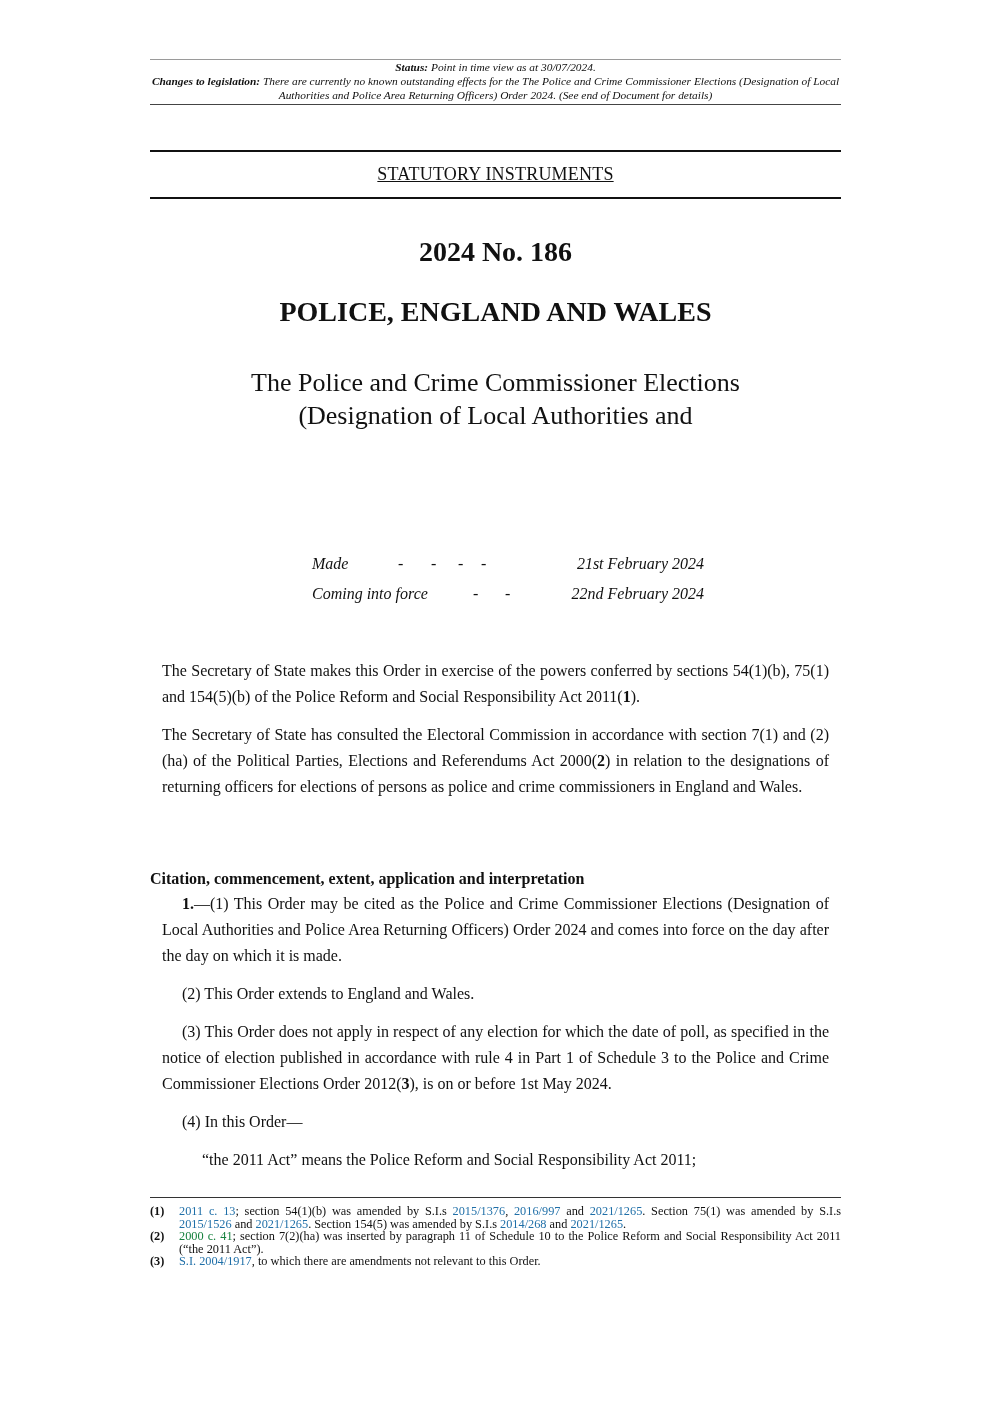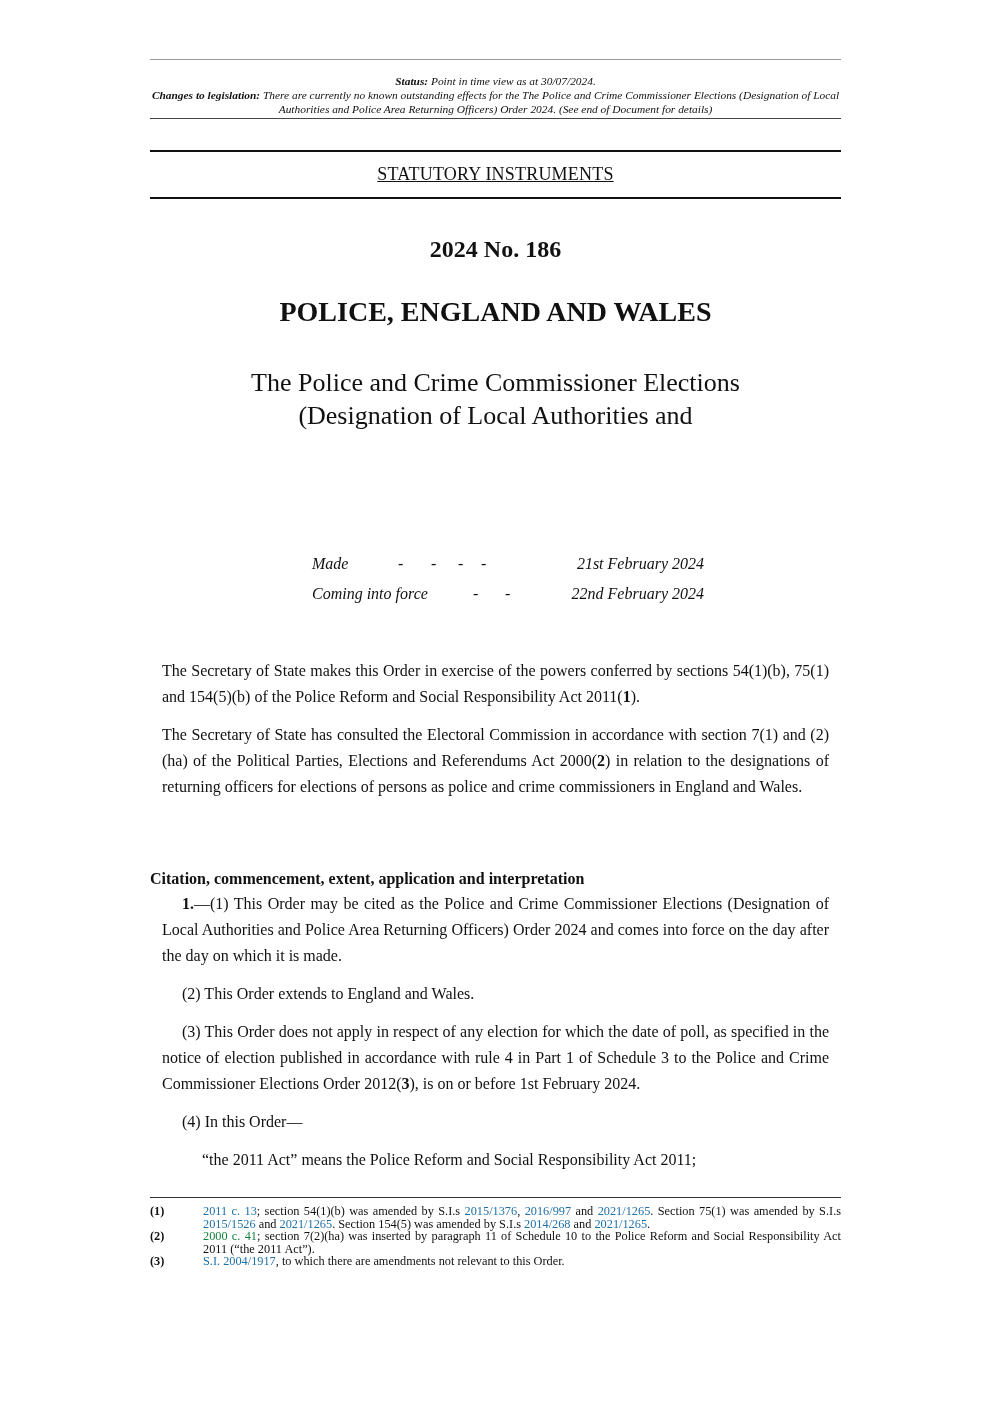--- a/index.html
+++ b/index.html
@@ -5,30 +5,30 @@
     html, body { margin: 0; padding: 0; background: #ffffff; }
     body {
       width: 991px; height: 1401px; position: relative; overflow: hidden;
       font-family: "Liberation Serif", "DejaVu Serif", serif; color: #111;
     }
     .page { position: absolute; left: 150px; width: 691px; top: 0; }
     .status-block {
       position: absolute; top: 59px; left: 0; width: 691px;
       border-top: 1px solid #9a9a9a; border-bottom: 1px solid #444;
       text-align: center; font-style: italic; font-size: 11.4px; line-height: 14px;
-      padding: 14px 0 2px 0;
+      padding: 0 0 2px 0;
     }
     .status-block b { font-weight: bold; }
     .si-band {
       position: absolute; top: 150px; left: 0; width: 691px; height: 45px;
       border-top: 2px solid #111; border-bottom: 2px solid #111;
       text-align: center; font-size: 18px; line-height: 45px; letter-spacing: 0.2px; text-decoration: underline;
     }
     .si-number { position: absolute; top: 236px; left: 0; width: 691px; text-align: center;
-      font-size: 24px; font-weight: bold; }
+      font-size: 28px; font-weight: bold; }
     .subject { position: absolute; top: 296px; left: 0; width: 691px; text-align: center;
       font-size: 28px; font-weight: bold; }
     .title { position: absolute; top: 366px; left: 0; width: 691px; text-align: center;
       font-size: 26px; line-height: 33px; }
     .dates { position: absolute; top: 555px; left: 149px; width: 392px; font-style: italic; font-size: 16px; margin-left: 13px; }
     .date-row { position: relative; height: 30px; }
     .date-row .lbl { position: absolute; left: 0; }
     .date-row .val { position: absolute; right: 0; }
     .dash { position: absolute; }
     p.body { margin: 12px; font-size: 16px; line-height: 26px; text-align: justify; }
@@ -36,21 +36,21 @@
     .preamble p { margin-bottom: 6px; }
     .heading { position: absolute; top: 870px; left: 0; width: 691px; font-weight: bold; font-size: 16px; }
     .article { position: absolute; top: 879px; left: 0; width: 691px; }
     .article p { margin-bottom: 6px; }
     .ind { text-indent: 20px; }
     .def { padding-left: 40px; }
     .footnotes { position: absolute; top: 1197px; left: 0; width: 691px;
       border-top: 1px solid #333; padding-top: 7px; font-size: 12.3px; line-height: 12.6px; }
     .fn { display: flex; margin-bottom: 0; }
     .fn .num { width: 29px; flex: none; font-weight: bold; }
-    .fn .txt { flex: 1; text-align: justify; margin-left: 24px; }
+    .fn .txt { flex: 1; text-align: justify; }
     a.link { color: #1f6fa8; text-decoration: none; }
   </style>
 </head>
 <body>
 
 <div class="page">
 
   <div class="status-block">
     <div>
       <b>Status:</b>
@@ -94,21 +94,21 @@
   <div class="preamble">
     <p class="body"><span>The Secretary of State makes this Order in exercise of the powers conferred by sections 54(1)(b), 75(1) and 154(5)(b) of the Police Reform and Social Responsibility Act 2011(</span><b>1</b><span>).</span></p>
     <p class="body"><span>The Secretary of State has consulted the Electoral Commission in accordance with section 7(1) and (2)(ha) of the Political Parties, Elections and Referendums Act 2000(</span><b>2</b><span>) in relation to the designations of returning officers for elections of persons as police and crime commissioners in England and Wales.</span></p>
   </div>
 
   <div class="heading">Citation, commencement, extent, application and interpretation</div>
 
   <div class="article">
     <p class="body ind"><b>1.</b><span>—(1)  This Order may be cited as the Police and Crime Commissioner Elections (Designation of Local Authorities and Police Area Returning Officers) Order 2024 and comes into force on the day after the day on which it is made.</span></p>
     <p class="body ind">(2)  This Order extends to England and Wales.</p>
-    <p class="body ind"><span>(3)  This Order does not apply in respect of any election for which the date of poll, as specified in the notice of election published in accordance with rule 4 in Part 1 of Schedule 3 to the Police and Crime Commissioner Elections Order 2012(</span><b>3</b><span>), is on or before 1st February 2024.</span></p>
+    <p class="body ind"><span>(3)  This Order does not apply in respect of any election for which the date of poll, as specified in the notice of election published in accordance with rule 4 in Part 1 of Schedule 3 to the Police and Crime Commissioner Elections Order 2012(</span><b>3</b><span>), is on or before 1st May 2024.</span></p>
     <p class="body ind">(4)  In this Order—</p>
     <p class="body def">“the 2011 Act” means the Police Reform and Social Responsibility Act 2011;</p>
   </div>
 
   <div class="footnotes">
     <div class="fn">
       <span class="num">(1)</span>
       <span class="txt"><a class="link" style="color: rgb(31, 111, 168);">2011 c. 13</a><span>; section 54(1)(b) was amended by S.I.s </span><a class="link" style="color: rgb(31, 111, 168);">2015/1376</a><span>, </span><a class="link" style="color: rgb(31, 111, 168);">2016/997</a><span> and </span><a class="link" style="color: rgb(31, 111, 168);">2021/1265</a><span>. Section 75(1) was amended by S.I.s </span><a class="link" style="color: rgb(31, 111, 168);">2015/1526</a><span> and </span><a class="link" style="color: rgb(31, 111, 168);">2021/1265</a><span>. Section 154(5) was amended by S.I.s </span><a class="link" style="color: rgb(31, 111, 168);">2014/268</a><span> and </span><a class="link" style="color: rgb(31, 111, 168);">2021/1265</a><span>.</span></span>
     </div>
     <div class="fn">

